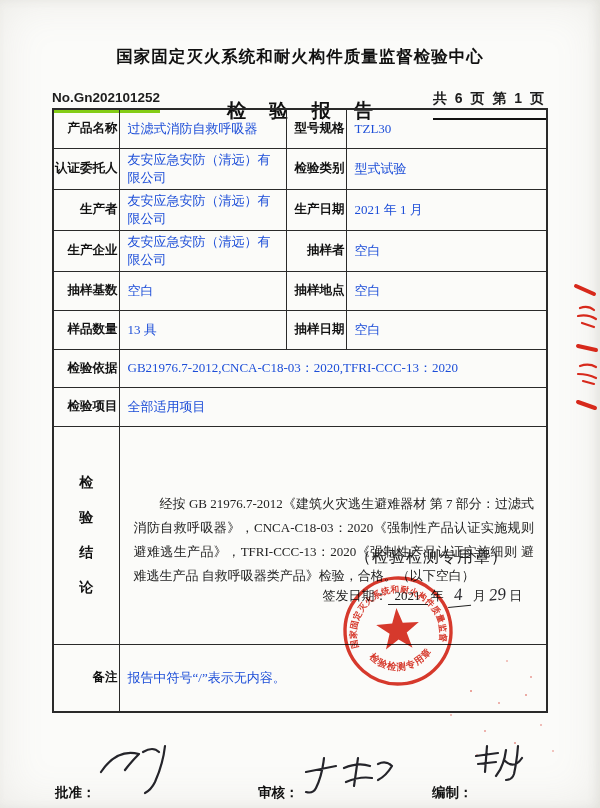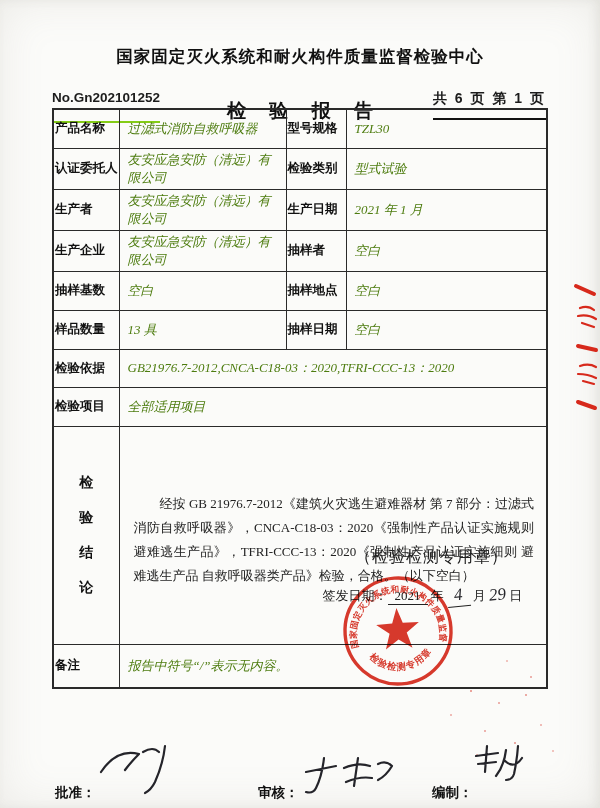--- a/index.html
+++ b/index.html
@@ -24,52 +24,52 @@
   }
   .report-title{
     position:absolute;left:0;top:70px;width:600px;
     text-align:center;font-family:"Liberation Sans","DejaVu Sans",sans-serif;
     font-weight:bold;font-size:19px;letter-spacing:9px;text-indent:9px;color:#111;margin-top:28px;
   }
   .no-line{position:absolute;left:52px;right:54px;top:90px;height:18px;}
   .report-no{
     position:absolute;left:0;top:0;
     font-family:"Liberation Sans","DejaVu Sans",sans-serif;
-    font-weight:bold;font-size:13.5px;border-bottom:2px solid #84cc16;padding-bottom:16px;
+    font-weight:bold;font-size:13.5px;border-bottom:4px solid #84cc16;padding-bottom:4px;
   }
   .page-info{
     position:absolute;right:0;top:0;
     font-family:"Liberation Sans","DejaVu Sans",sans-serif;
     font-weight:bold;font-size:14px;letter-spacing:2px;
     border-bottom:2px solid #111;padding-bottom:10px;
   }
   
   table.report{
     position:absolute;left:52px;top:108px;width:494px;
     border-collapse:collapse;table-layout:fixed;
     border:2px solid #2a2a2a;
   }
   table.report th, table.report td{
     border:1.5px solid #2a2a2a;
     vertical-align:middle;
     overflow:hidden;
   }
   th.lbl{
     font-family:"Liberation Sans","DejaVu Sans",sans-serif;
-    font-weight:bold;font-size:12.5px;text-align:left;color:#111;
+    font-weight:bold;font-size:12.5px;text-align:right;color:#111;
     padding:0 1px;letter-spacing:0px;
   }
   td.val{
-    font-size:13px;text-align:left;padding:2px 6px 2px 8px;color:#4d7c0f;font-style:italic;
+    font-size:13px;text-align:left;padding:2px 6px 2px 8px;color:#1d4ed8;
   }
   tr.r{height:39px;}
   tr.r8{height:38px;}
   tr.r9{height:39px;}
   tr.rc{height:218px;}
-  tr.rb{height:44px;}
+  tr.rb{height:68px;}
   
   td.concl{position:relative;padding:0;}
   .concl-text{
     margin:10px 12px 0 14px;
     font-size:13px;line-height:1.85;text-indent:2em;color:#222;
     text-align:justify;
   }
   .vlabel{
     display:flex;flex-direction:column;align-items:center;justify-content:center;gap:17px;
     height:100%;

